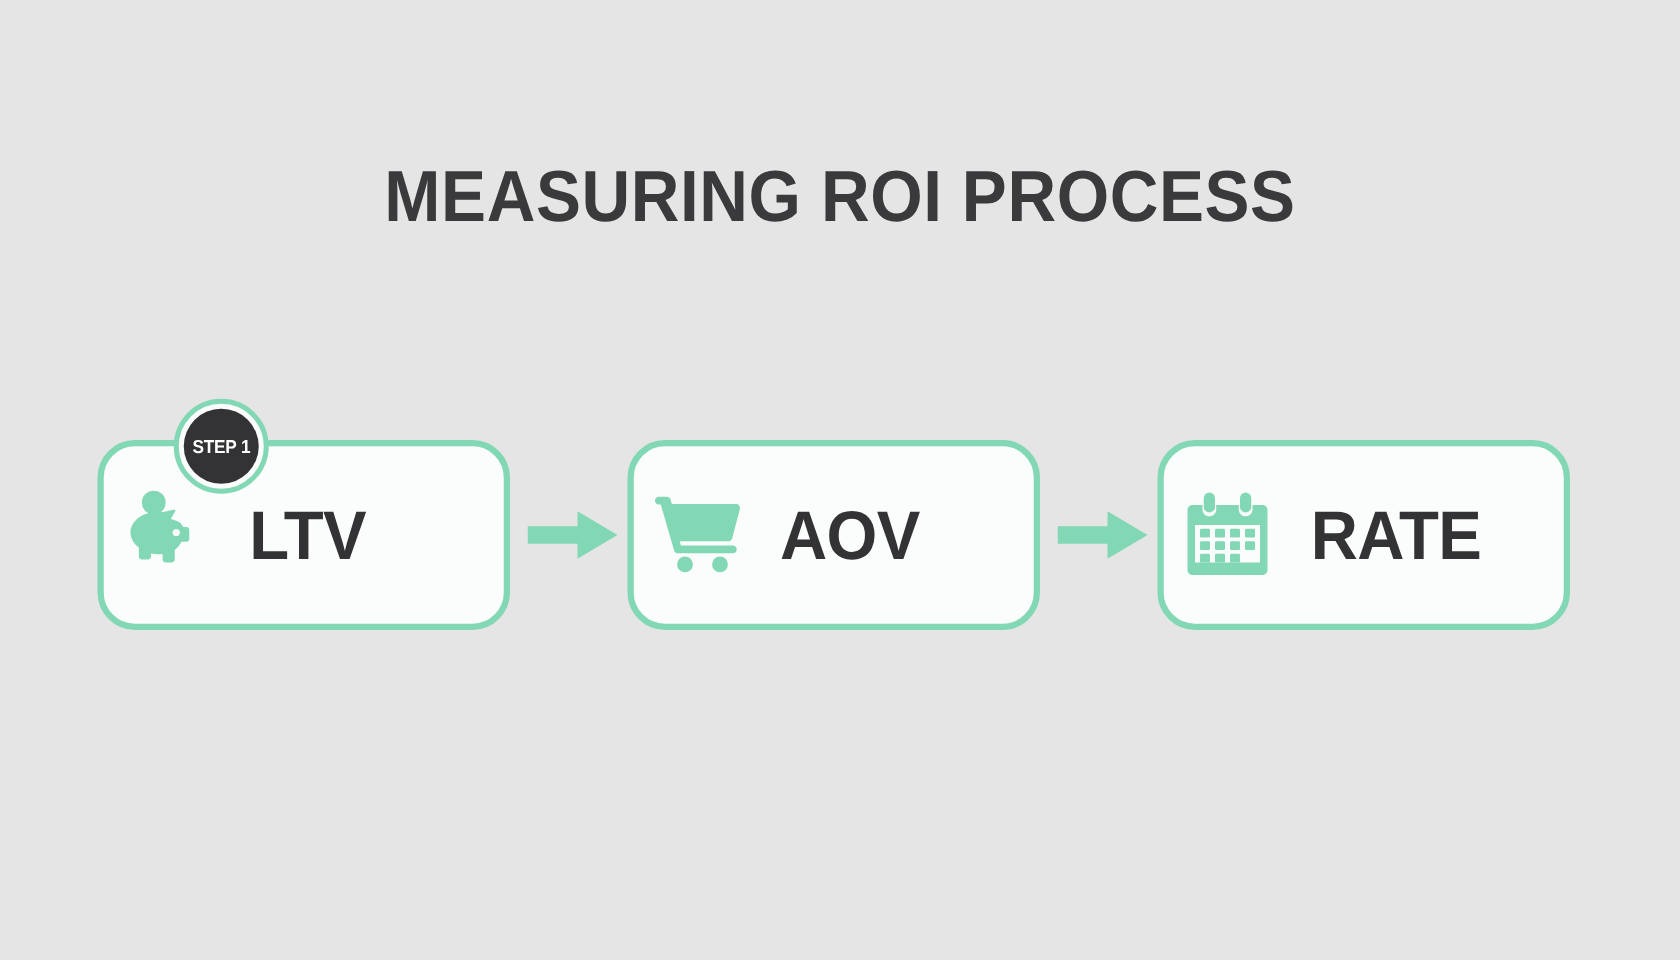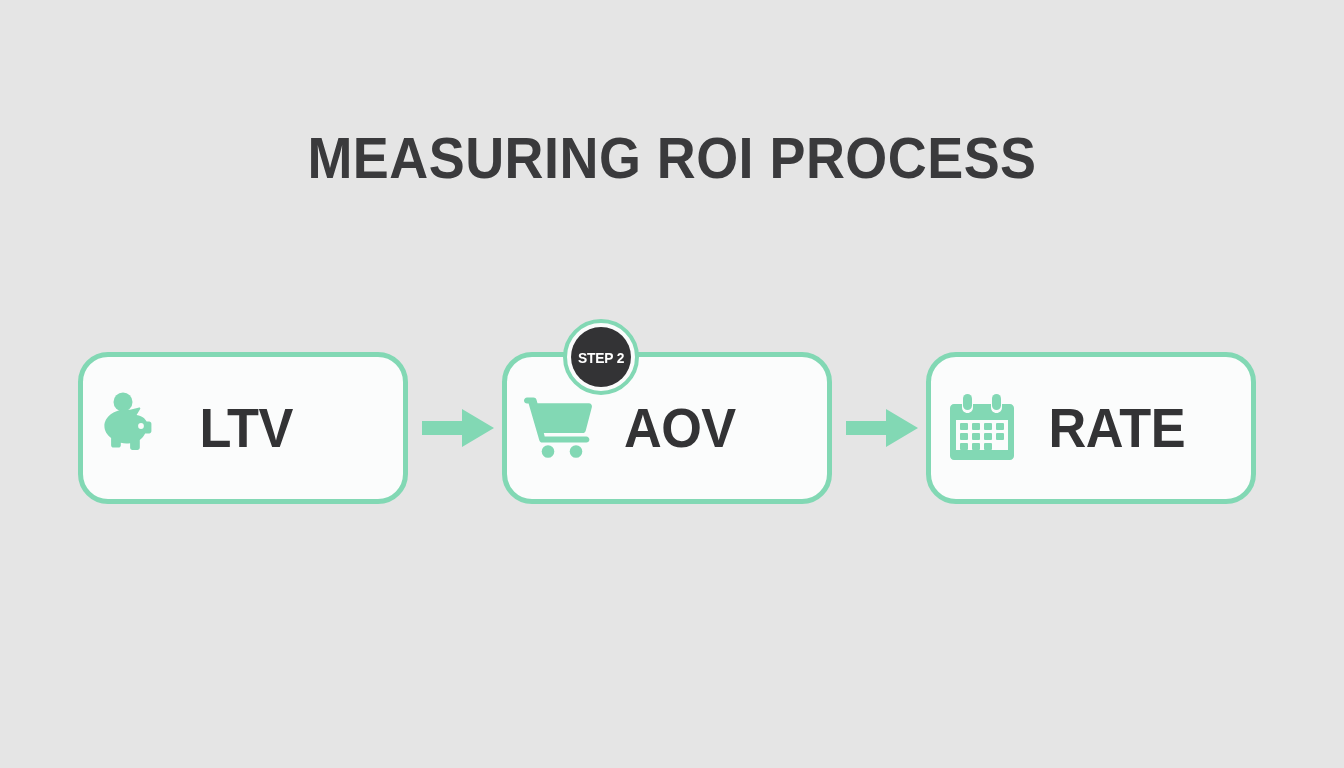--- a/index.html
+++ b/index.html
@@ -150,43 +150,43 @@
       <div class="card-inner">
         <div class="step-icon">
           <svg width="74" height="74" viewBox="0 0 74 74" aria-hidden="true">
             <circle cx="26" cy="11" r="9.5" fill="#82d8b4"></circle>
             <path d="M47.5 27.5c-2.2-1.6-4.9-2.8-7.9-3.4l3.6-6.2c.4-.7-.2-1.5-1-1.3l-9.2 2.1c-1.2-0.2-2.4-0.3-3.6-0.3-12.2 0-22 7.4-22 16.6 0 4.7 2.6 9 6.7 12v7.2c0 1.3 1.1 2.4 2.4 2.4h4.9c1.3 0 2.4-1.1 2.4-2.4v-2.4c1.8 0.4 3.7 0.6 5.6 0.6 1.3 0 2.5-0.1 3.7-0.2v4.4c0 1.3 1.1 2.4 2.4 2.4h4.9c1.3 0 2.4-1.1 2.4-2.4v-7.7c2.4-1.8 4.2-4 5.3-6.5h4.1c1.2 0 2.2-1 2.2-2.2V32.8c0-1.2-1-2.2-2.2-2.2h-2.6c-0.6-1.1-1.4-2.1-2.3-3.1z" fill="#82d8b4"></path>
             <circle cx="44" cy="35" r="2.9" fill="#fbfcfc"></circle>
           </svg>
         </div>
         <div class="step-label">LTV</div>
       </div>
+      <div class="step-badge">
+        <div class="step-badge-disc">
+          <span class="step-badge-text">STEP 1</span>
+        </div>
+      </div>
     </div>
 
     <div class="flow-arrow a1">
       <svg width="72" height="38" viewBox="0 0 72 38" aria-hidden="true">
         <path d="M0 12 H40 V0 L72 19 L40 38 V26 H0 Z" fill="#82d8b4"></path>
       </svg>
     </div>
 
     <div class="step-card c2">
       <div class="card-inner">
         <div class="step-icon">
           <svg width="74" height="74" viewBox="0 0 74 74" aria-hidden="true">
             <path d="M3 9.5c0-1.7 1.4-3.1 3.1-3.1h6.4c1.4 0 2.6 0.9 3 2.3l1 3.5h51.4c2 0 3.5 1.9 3 3.9l-6.2 23.6c-0.4 1.4-1.6 2.3-3 2.3H22.8l0.9 3.4h41.6c1.7 0 3.1 1.4 3.1 3.1 0 1.7-1.4 3.1-3.1 3.1H21.3c-1.4 0-2.6-0.9-3-2.3L7.6 12.6H6.1C4.4 12.6 3 11.2 3 9.5z" fill="#82d8b4"></path>
             <circle cx="27" cy="60.5" r="6.3" fill="#82d8b4"></circle>
             <circle cx="55" cy="60.5" r="6.3" fill="#82d8b4"></circle>
           </svg>
         </div>
         <div class="step-label">AOV</div>
-      </div>
-      <div class="step-badge">
-        <div class="step-badge-disc">
-          <span class="step-badge-text">STEP 2</span>
-        </div>
       </div>
     </div>
 
     <div class="flow-arrow a2">
       <svg width="72" height="38" viewBox="0 0 72 38" aria-hidden="true">
         <path d="M0 12 H40 V0 L72 19 L40 38 V26 H0 Z" fill="#82d8b4"></path>
       </svg>
     </div>
 
     <div class="step-card c3">

